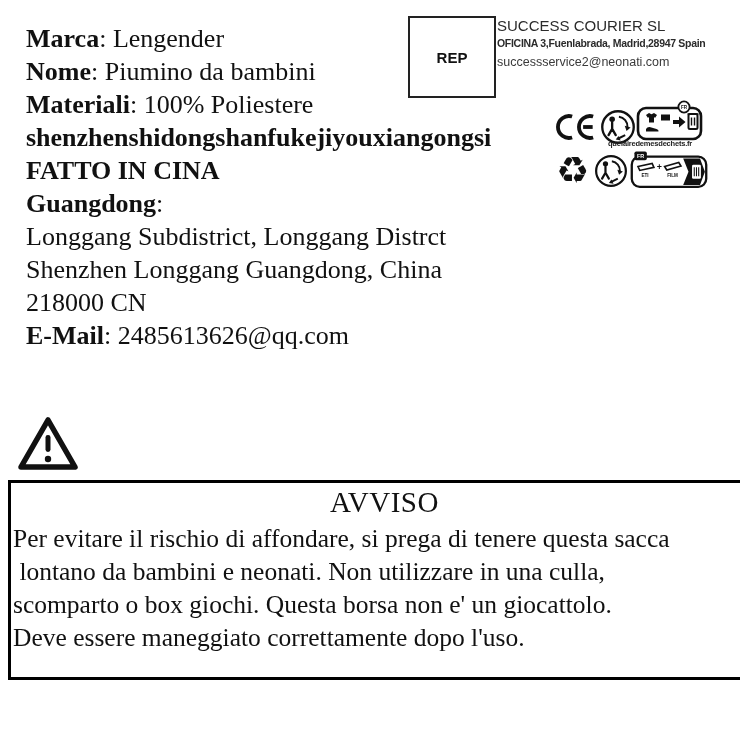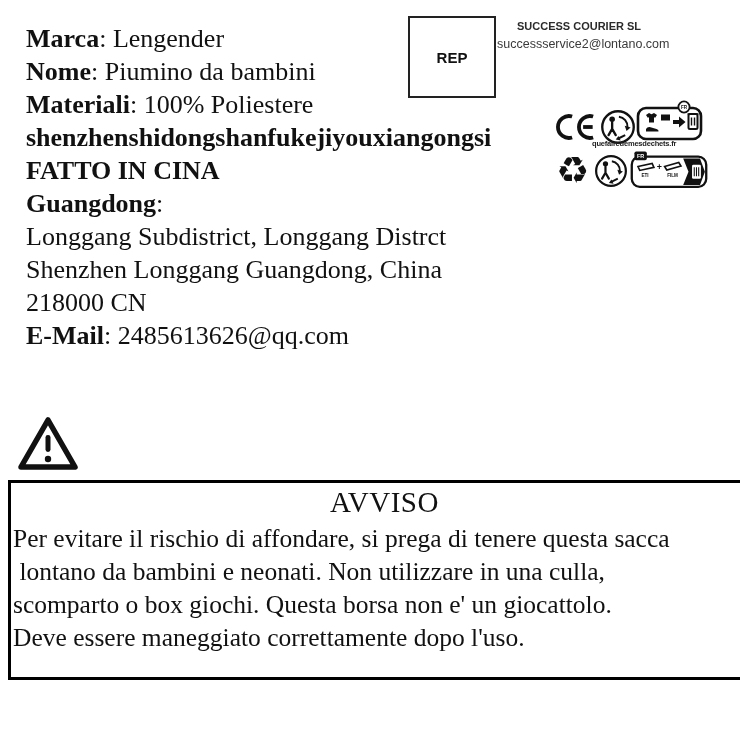--- a/index.html
+++ b/index.html
@@ -35,36 +35,36 @@
     font-weight:bold;font-size:15px;
   }
   #ecrep-box .cell + .cell{border-left:2px solid #222;margin-top:24px;}
 
   
   #courier{
     left:497px;top:17px;width:240px;
     font-family:"Liberation Sans","DejaVu Sans",sans-serif;
     color:#333;
   }
-  #courier .company{font-size:11px;font-weight:bold;line-height:18px;color:#2b2b2b;padding-left:20px;}
+  #courier .company{font-size:15px;font-weight:normal;line-height:18px;color:#2b2b2b;}
   #courier .addr{font-size:10.5px;font-weight:bold;letter-spacing:-0.3px;line-height:17.5px;color:#2b2b2b;}
   #courier .mail{font-size:12.5px;line-height:19px;color:#3a3a3a;}
 
   
   .icon{color:#111;}
   #recycle-glyph{
     left:556px;top:152px;
     font-family:"DejaVu Sans",sans-serif;
     font-size:37px;line-height:37px;
   }
   #triman-url{
     left:592px;top:139px;width:116px;
     font-family:"Liberation Sans","DejaVu Sans",sans-serif;
     font-size:7.5px;font-weight:bold;letter-spacing:-0.2px;
-    color:#222;
+    text-align:center;color:#222;
   }
 
   
   #warn-tri{left:16px;top:414px;}
 
   
   #avviso-box{
     left:8px;top:480px;
     width:747px;height:194px;
     border:3px solid #000;
@@ -98,21 +98,22 @@
   <div class="line">218000 CN</div>
   <div class="line"><span class="b">E-Mail</span><span>: </span><span>2485613626@qq.com</span></div>
 </div>
 
 <div id="ecrep-box" class="abs">
   <div class="cell">REP</div>
 </div>
 
 <div id="courier" class="abs">
   <div class="company">SUCCESS COURIER SL</div>
-  <div class="mail">successservice2@lontano.com</div>
+  <div class="addr">OFICINA 3,Fuenlabrada, Madrid,28947 Spain</div>
+  <div class="mail">successservice2@neonati.com</div>
 </div>
 
 <svg id="ce-mark" class="abs icon" style="left:554px;top:111px;" width="42" height="32" viewBox="0 0 44 32">
   <path d="M19 5 A 11.5 11.5 0 1 0 19 27" fill="none" stroke="#111" stroke-width="4"></path>
   <path d="M41 5 A 11.5 11.5 0 1 0 41 27" fill="none" stroke="#111" stroke-width="4"></path>
   <path d="M30.5 16 H 40.5" stroke="#111" stroke-width="4"></path>
 </svg>
 
 <svg class="abs icon" style="left:600px;top:107px;" width="36" height="40" viewBox="0 0 40 42">
   <circle cx="20" cy="21" r="17.5" fill="none" stroke="#111" stroke-width="2.6"></circle>

